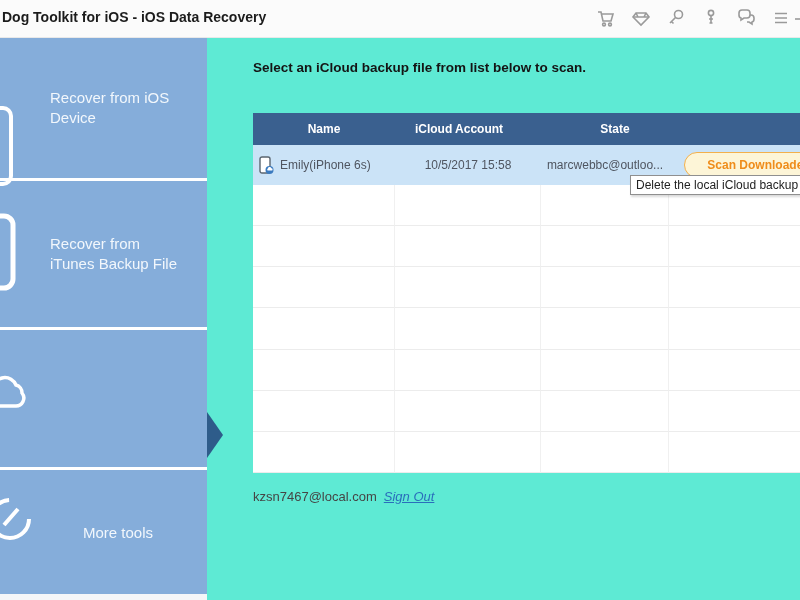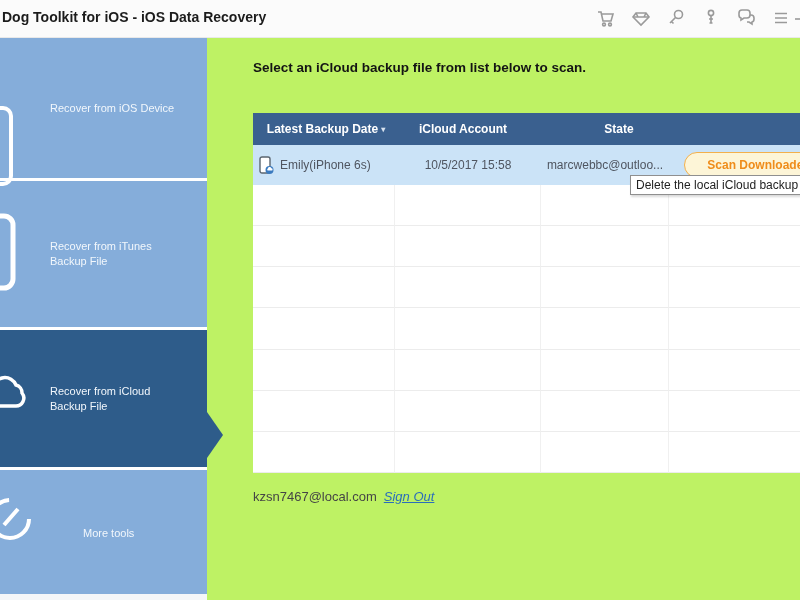--- a/index.html
+++ b/index.html
@@ -1,30 +1,30 @@
 <!DOCTYPE html>
 <html><head>
 <meta charset="utf-8">
 <style>
   * { margin:0; padding:0; box-sizing:border-box; }
   html,body { width:800px; height:600px; font-family:"Liberation Sans", sans-serif; }
-  #screen { position:relative; width:800px; height:600px; background:#bef264; overflow:hidden; }
+  #screen { position:relative; width:800px; height:600px; background:#5eead4; overflow:hidden; }
 
   
   .titlebar { position:absolute; left:0; top:0; width:800px; height:38px; background:#fbfbfb; border-bottom:1px solid #e9e9e9; }
   .titlebar .app-title { position:absolute; left:2px; top:9px; font-size:14px; font-weight:600; color:#1c1c1c; white-space:nowrap; }
   .tb-icons { position:absolute; right:8px; top:7px; display:flex; align-items:center; gap:13px; }
   .tb-icons .ic { width:22px; height:22px; display:flex; align-items:center; justify-content:center; cursor:pointer; }
   .tb-icons svg { stroke:#9a9a9a; fill:none; stroke-width:1.6; }
   .ic-partial { position:absolute; right:-8px; top:12px; width:14px; height:14px; }
 
   
   .sidebar { position:absolute; left:0; top:38px; width:207px; height:556px; background:#85adda; }
   .side-item { position:absolute; left:0; width:207px; display:flex; align-items:center; cursor:pointer; overflow:hidden; }
-  .side-item .label { margin-left:50px; width:138px; color:#f2f7fc; font-size:11px; line-height:1.35; }
+  .side-item .label { margin-left:50px; width:138px; color:#f2f7fc; font-size:15px; line-height:1.35; }
   .si-1 { top:0;   height:140px; }
   .si-2 { top:143px; height:146px; }
   .si-3 { top:292px; height:137px; background:#2e5c8a; }
   .si-4 { top:434px; height:122px;padding-left:33px; }
   .side-sep { position:absolute; left:0; width:207px; height:3px; background:#ffffff; }
   .sep-1 { top:140px; } .sep-2 { top:289px; } .sep-3 { top:429px; }
   .side-bottom { position:absolute; left:0; top:556px; width:207px; height:6px; background:#f4f6f8; }
   .side-icon { position:absolute; pointer-events:none; }
   .side-icon svg { stroke:#ffffff; fill:none; }
   .sel-arrow { position:absolute; left:207px; top:374px; width:0; height:0;
@@ -127,23 +127,20 @@
     <div class="side-item si-2">
       <span class="label">Recover from iTunes Backup File</span>
     </div>
     <span class="side-icon" style="left:-30px; top:175px;">
       <svg width="46" height="78" viewBox="0 0 46 78">
           <rect x="3" y="3" width="40" height="72" rx="9" stroke-width="5"></rect>
         </svg>
     </span>
     <div class="side-sep sep-2"></div>
 
-    <div class="side-item si-3">
-      <span class="label">Recover from iCloud Backup File</span>
-    </div>
     <span class="side-icon" style="left:-20px; top:330px;">
       <svg width="56" height="56" viewBox="0 0 56 56">
           <path d="M14 38a9 9 0 01-1-18 12 12 0 0123-3 8 8 0 016 8 8 8 0 01-7 13H14z" stroke-width="3.5"></path>
         </svg>
     </span>
     <div class="sel-arrow"></div>
     <div class="side-sep sep-3"></div>
 
     <div class="side-item si-4">
       <span class="label">More tools</span>
@@ -155,21 +152,21 @@
         </svg>
     </span>
 
     <div class="side-bottom"></div>
   </div>
 
   <div class="heading">Select an iCloud backup file from list below to scan.</div>
 
   <div class="backup-table">
     <div class="t-header">
-      <div class="hc hc2"><span>Latest Backup Date</span><span class="sort-mark">▾</span></div>
+      <div class="hc hc1">Name</div>
       <div class="hc hc3">iCloud Account</div>
       <div class="hc hc4">State</div>
     </div>
 
     <div class="t-row">
       <div class="rc rc-name">
         <span style="display:inline-flex;">
           <svg width="15" height="19" viewBox="0 0 15 19">
               <rect x="1" y="1" width="10" height="16" rx="2" fill="#ffffff" stroke="#5b6570" stroke-width="1.4"></rect>
               <circle cx="10.5" cy="14" r="4" fill="#3a7abf"></circle>

